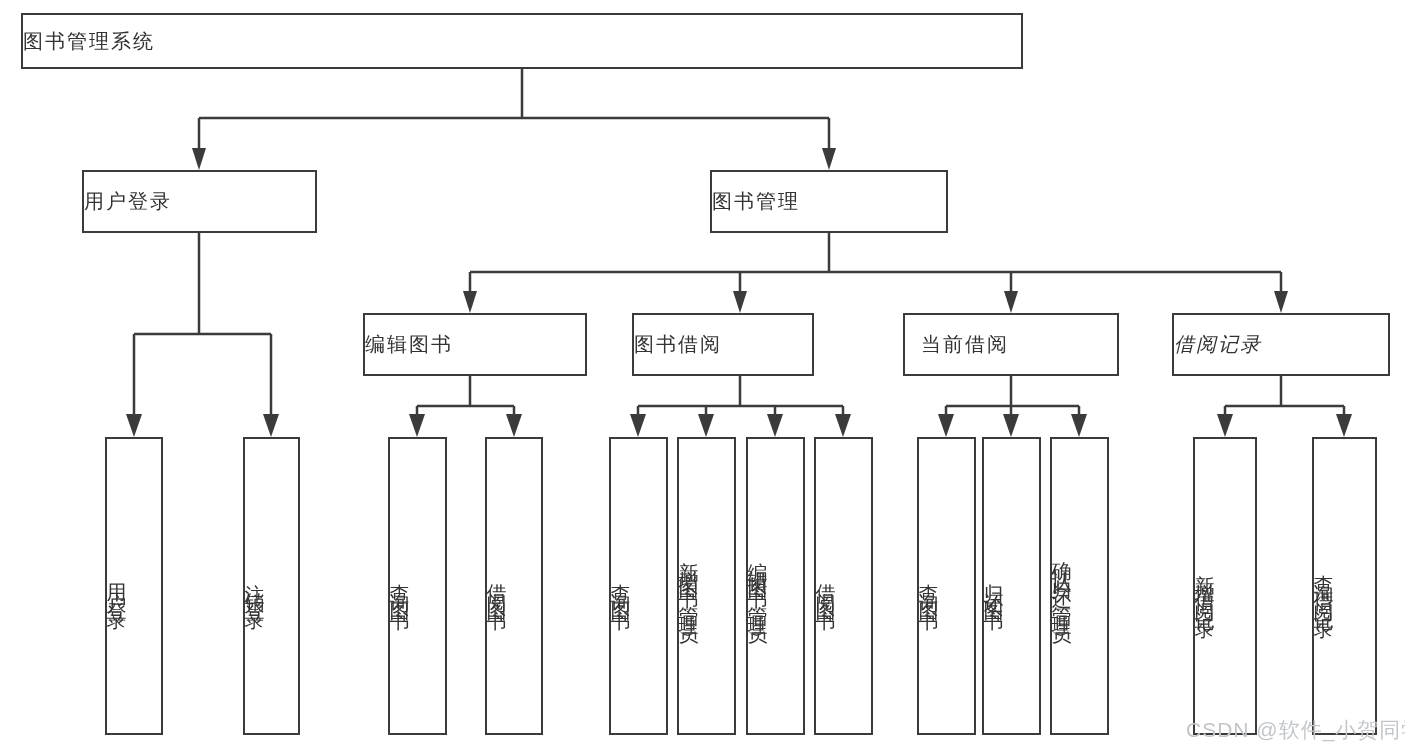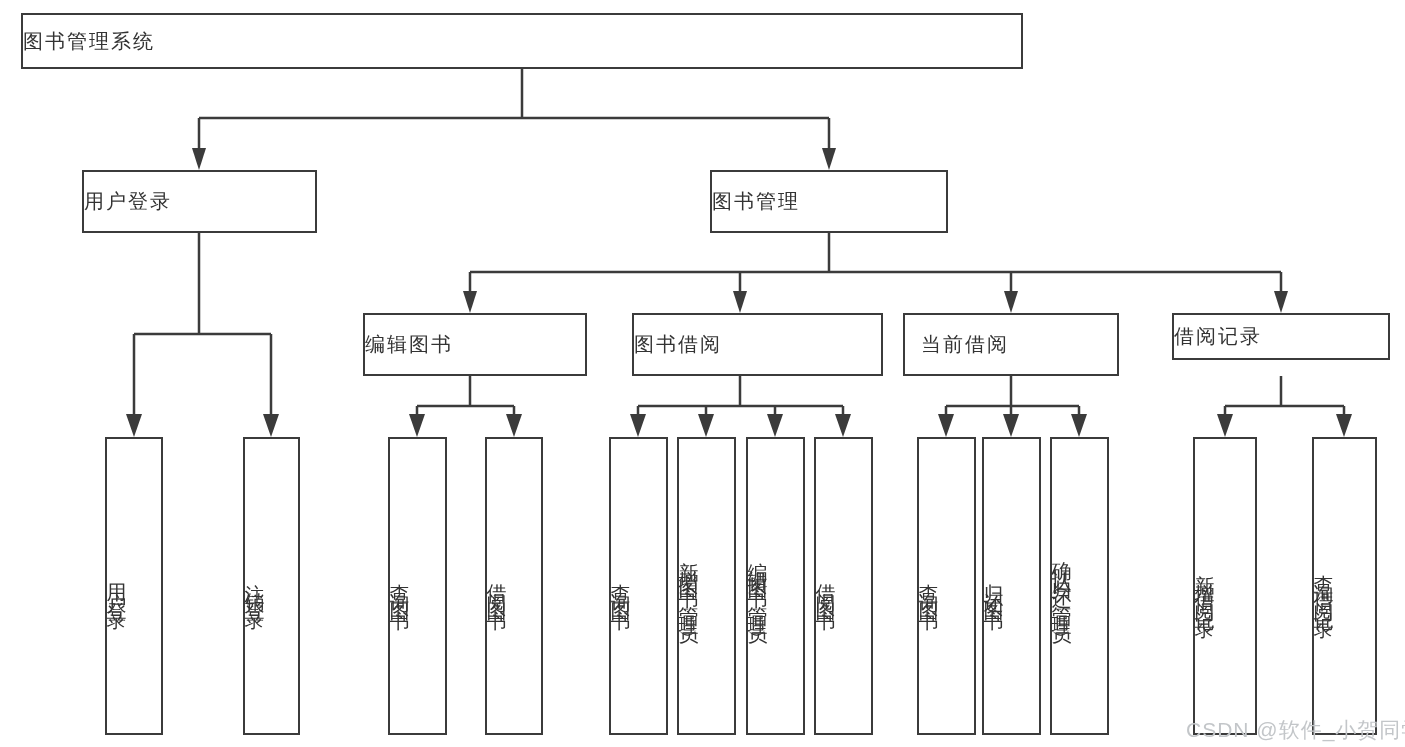--- a/index.html
+++ b/index.html
@@ -34,23 +34,23 @@
     text-orientation: mixed;
     letter-spacing: 9px;
     line-height: 1;
     white-space: normal;
   }
   
   #n-root            { left: 21px;   top: 13px;  width: 1002px; height: 56px; }
   #n-user-login      { left: 82px;   top: 170px; width: 235px;  height: 63px; }
   #n-book-mgmt       { left: 710px;  top: 170px; width: 238px;  height: 63px; }
   #n-new-book        { left: 363px;  top: 313px; width: 224px;  height: 63px; }
-  #n-book-borrow     { left: 632px;  top: 313px; width: 251px;  height: 63px; }
+  #n-book-borrow     { left: 632px;  top: 313px; width: 182px;  height: 63px; }
   #n-current-borrow  { left: 903px;  top: 313px; width: 216px;  height: 63px; padding-left: 16px; }
-  #n-borrow-records  { left: 1172px; top: 313px; width: 218px;  height: 47px; }
+  #n-borrow-records  { left: 1172px; top: 313px; width: 218px;  height: 63px; font-style: italic; }
   .leaf              { top: 437px; height: 298px; }
   #v-user-login      { left: 105px;  width: 58px; }
   #v-logout          { left: 243px;  width: 57px; }
   #v-query-rec       { left: 388px;  width: 59px; }
   #v-borrow-rec      { left: 485px;  width: 58px; }
   #v-query-bor       { left: 609px;  width: 59px; }
   #v-add-book        { left: 677px;  width: 59px; }
   #v-edit-book       { left: 746px;  width: 59px; }
   #v-borrow-bor      { left: 814px;  width: 59px; }
   #v-query-cur       { left: 917px;  width: 59px; }

